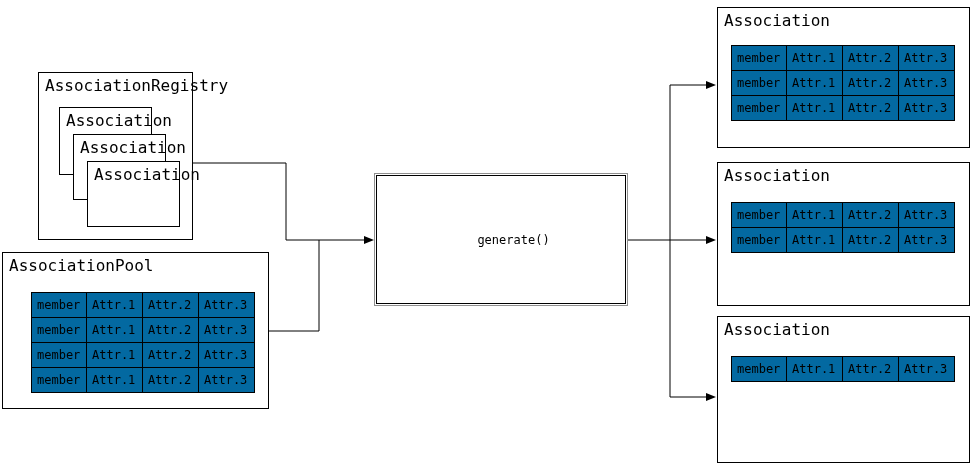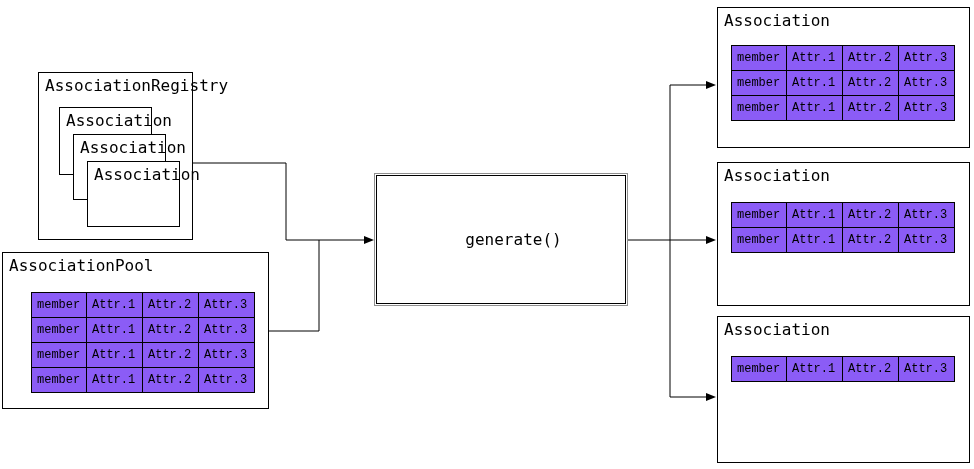--- a/index.html
+++ b/index.html
@@ -22,24 +22,23 @@
   }
   .node-title {
     font-size: 16px;
     line-height: 12px;
     padding: 7px 0 0 6px;
     white-space: nowrap;
   }
   .attr-table {
     position: absolute;
     border-collapse: collapse;
-    background: #8b5cf6;
+    background: #0369a1;
     table-layout: fixed;
     z-index: 2;
-    font-family: Liberation Mono, monospace;
   }
   .attr-table td {
     border: 1px solid #000000;
     font-size: 12px;
     line-height: 12px;
     height: 24px;
     padding: 0 0 0 5px;
     white-space: nowrap;
     overflow: hidden;
   }
@@ -54,21 +53,21 @@
     box-sizing: border-box;
     z-index: 1;
   }
   .process-inner {
     position: absolute;
     left: 1px; top: 1px; right: 1px; bottom: 1px;
     border: 1px solid #000000;
     display: flex;
     align-items: center;
     justify-content: center;
-    font-size: 16px;
+    font-size: 12px;
     padding-left: 25px;
   }
   
   .registry   { left: 38px;  top: 72px;  width: 155px; height: 168px; }
   .stack-1    { left: 59px;  top: 107px; width: 93px;  height: 68px;  z-index: 2; }
   .stack-2    { left: 73px;  top: 134px; width: 93px;  height: 66px;  z-index: 3; }
   .stack-3    { left: 87px;  top: 161px; width: 93px;  height: 66px;  z-index: 4; }
   .pool       { left: 2px;   top: 252px; width: 267px; height: 157px; }
   .pool-table { left: 31px;  top: 292px; }
   .out-1      { left: 717px; top: 7px;   width: 253px; height: 141px; }

